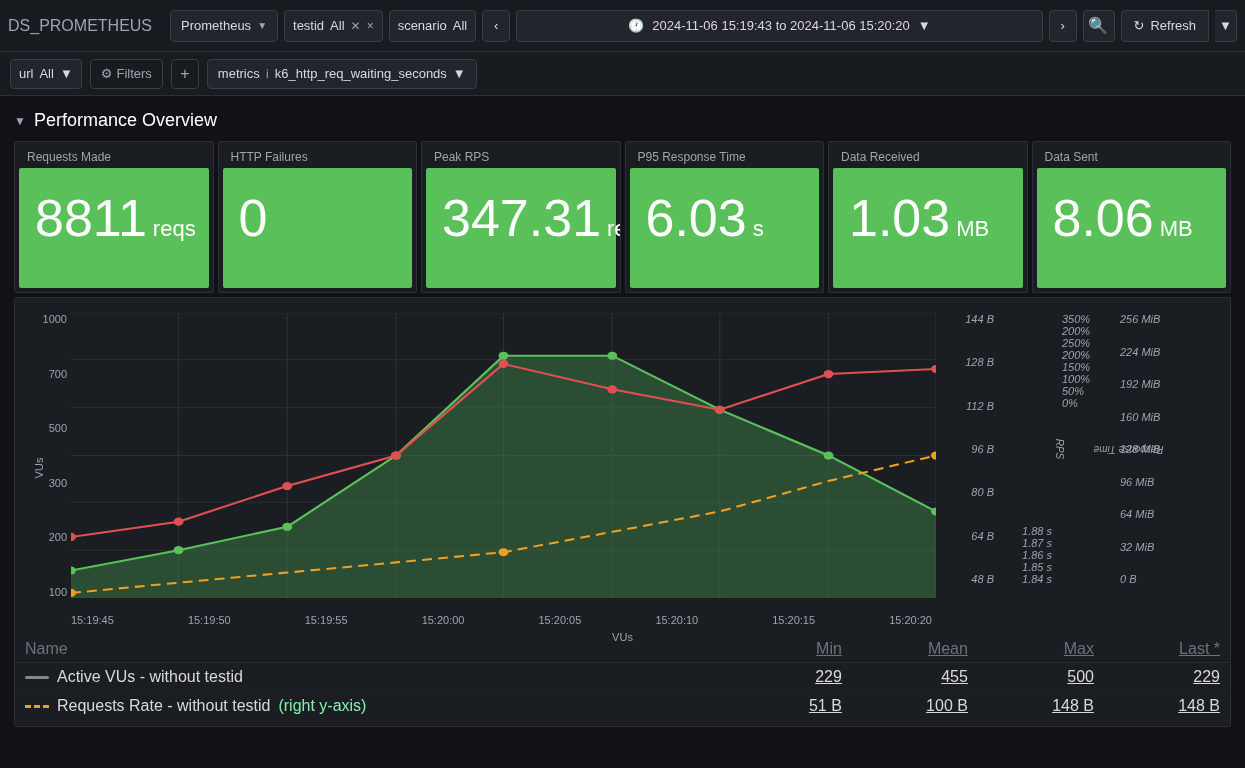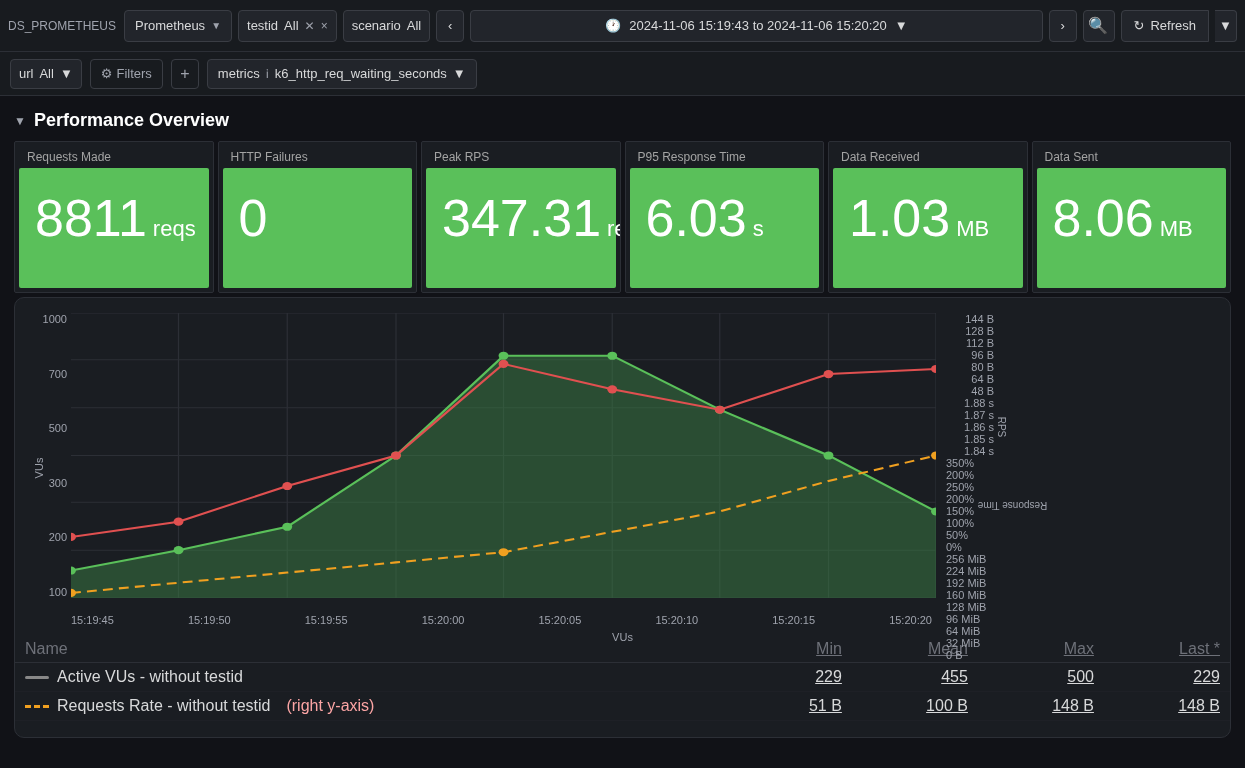--- a/index.html
+++ b/index.html
@@ -17,36 +17,37 @@
     .top-bar {
       display: flex;
       align-items: center;
       background: #181b1f;
       border-bottom: 1px solid #2c2f36;
       height: 52px;
       padding: 0 8px;
       gap: 6px;
     }
     .ds-label {
-      font-size: 12px;
+      font-size: 16px;
       color: #9fa3ad;
       margin-right: 2px;
     }
     .dropdown-btn {
       display: flex;
       align-items: center;
       background: #22252b;
       border: 1px solid #3a3d44;
       border-radius: 4px;
       color: #d8d9da;
       padding: 5px 10px;
       cursor: pointer;
       font-size: 13px;
       gap: 6px;
       height: 32px;
+      margin-left: 10px;
     }
     .dropdown-btn .chevron {
       font-size: 10px;
       color: #9fa3ad;
     }
     .tag-pill {
       display: flex;
       align-items: center;
       background: #22252b;
       border: 1px solid #3a3d44;
@@ -201,21 +202,21 @@
       padding: 14px 14px 10px;
       gap: 8px;
     }
     .section-collapse {
       color: #9fa3ad;
       cursor: pointer;
       font-size: 12px;
     }
     .section-title {
       font-size: 18px;
-      font-weight: 700;
+      font-weight: 400;
       color: #ffffff;
     }
 
     
     .stat-cards {
       display: flex;
       gap: 0;
       padding: 0 14px;
       margin-bottom: 2px;
     }
@@ -255,22 +256,22 @@
       font-size: 22px;
       font-weight: 300;
       color: #fff;
     }
 
     
     .chart-area {
       background: #1a1d22;
       border: 1px solid #2c2f36;
       margin: 4px 14px 0;
-      padding: 10px 0 16px;
-      border-radius: 10px;
+      padding: 10px 0 5px;
+      border-radius: 2px;
       position: relative;
     }
 
     
     .legend-table {
       width: 100%;
       border-collapse: collapse;
       margin-top: 8px;
       font-size: 16px;
     }
@@ -300,21 +301,21 @@
       height: 3px;
       display: inline-block;
       border-radius: 2px;
     }
     .line-dashed {
       width: 24px;
       height: 0;
       border-top: 3px dashed #f0a020;
       display: inline-block;
     }
-    .dim-text { color: #fca5a5; margin-left: 8px; }
+    .dim-text { color: #86efac; }
   </style>
 </head>
 <body>
 
 <div class="top-bar">
   <span class="ds-label">DS_PROMETHEUS</span>
   <div class="dropdown-btn">
     <span>Prometheus</span>
     <span class="chevron">▼</span>
   </div>
@@ -496,21 +497,21 @@
       <span>15:19:55</span>
       <span>15:20:00</span>
       <span>15:20:05</span>
       <span>15:20:10</span>
       <span>15:20:15</span>
       <span>15:20:20</span>
     </div>
 
     <div style="position:absolute; left:0; right:0; bottom:-15px; text-align:center; font-size:11px; color:#9fa3ad;">VUs</div>
 
-    <div style="position:absolute; right:0; top:5px; bottom:43px; width:290px; display:flex; flex-direction:column; font-size:11px; color:#9fa3ad;">
+    <div style="position:absolute; right:0; top:5px; bottom:43px; width:290px; display:flex; flex-direction:row; font-size:11px; color:#9fa3ad;font-style:italic;">
 
       <div style="width:58px; display:flex; flex-direction:column; justify-content:space-between; align-items:flex-end; padding-right:4px;">
         <span>144 B</span>
         <span>128 B</span>
         <span>112 B</span>
         <span>96 B</span>
         <span>80 B</span>
         <span>64 B</span>
         <span>48 B</span>
       </div>

